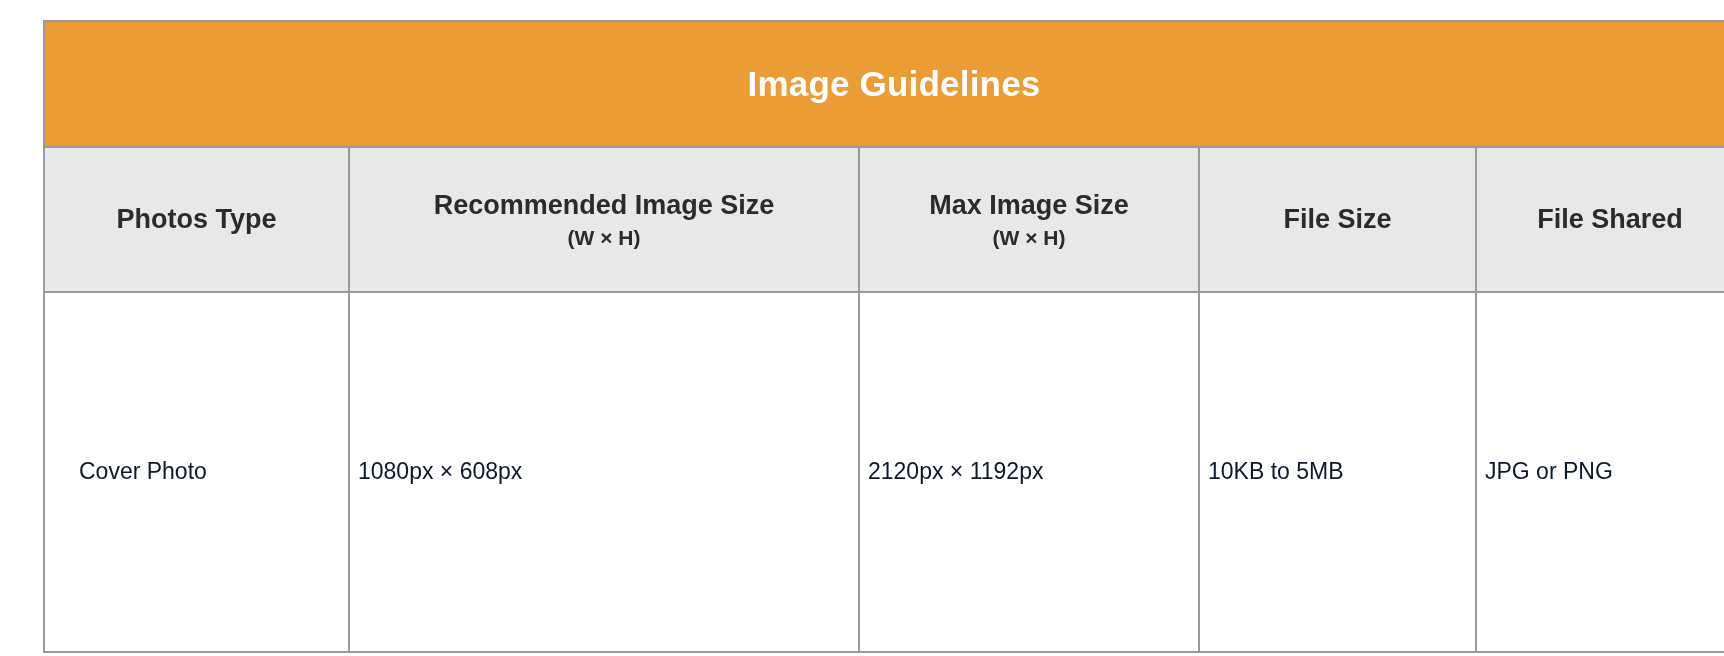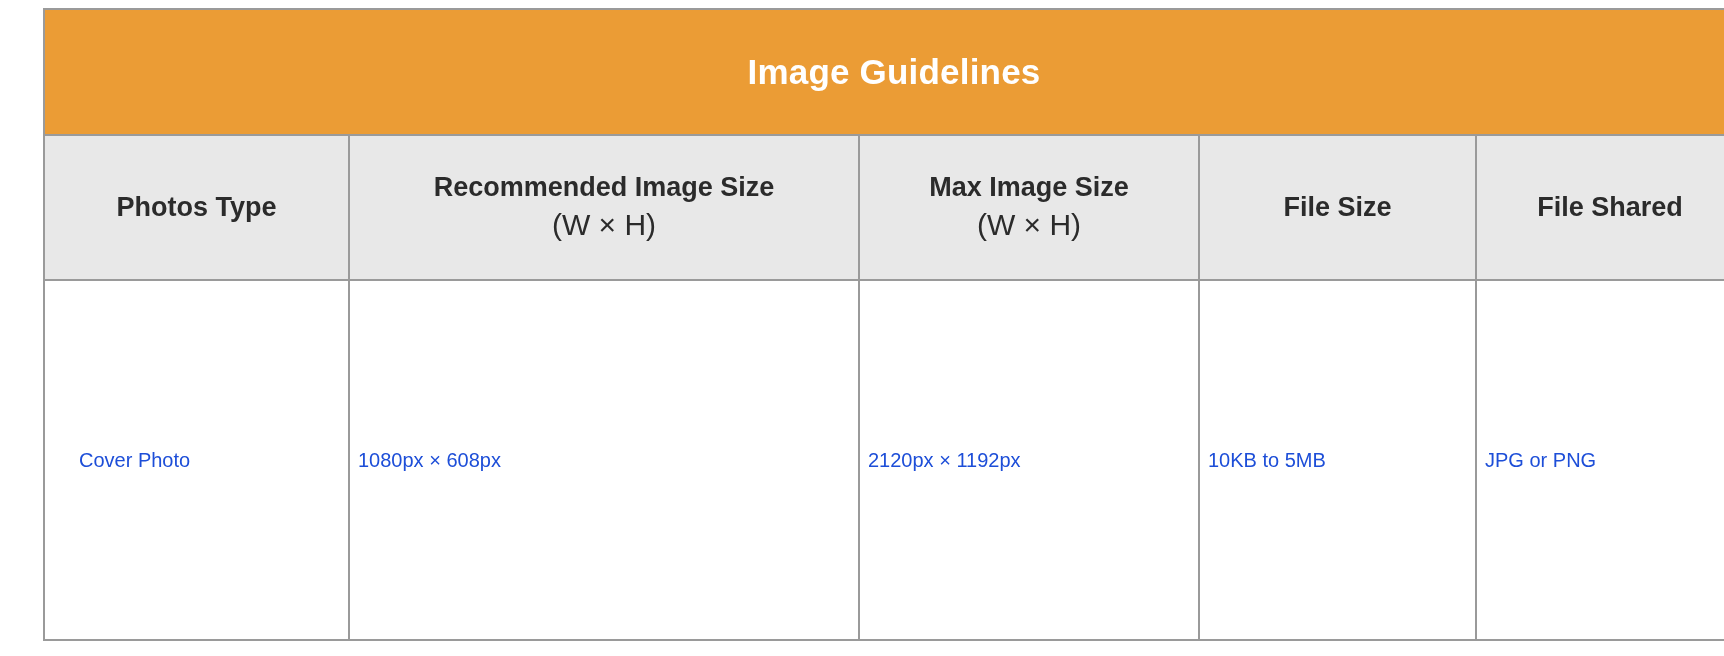--- a/index.html
+++ b/index.html
@@ -11,21 +11,21 @@
     width: 1724px;
     height: 656px;
     background: #ffffff;
     font-family: "Liberation Sans", sans-serif;
     overflow: hidden;
   }
 
   .table-wrap {
     position: absolute;
     left: 10px;
-    top: 8px;
+    top: 20px;
     width: 1700px;
     height: 566px;
     box-sizing: border-box;
     padding-left: 33px;
   }
 
   table.guidelines {
     width: 1700px;
     height: 633px;
     border-collapse: collapse;
@@ -59,30 +59,30 @@
     color: #2b2b2b;
     height: 145px;
     font-size: 27px;
     font-weight: bold;
     text-align: center;
     vertical-align: middle;
     line-height: 1.35;
   }
   .colhead .sub {
     display: block;
-    font-size: 30px;
-    font-weight: normal;
+    font-size: 21px;
+    font-weight: bold;
   }
 
   
   .datarow td {
     background: #ffffff;
-    color: #1d4ed8;
+    color: #0f172a;
     height: 101px;
-    font-size: 20px;
+    font-size: 23px;
     font-weight: normal;
     vertical-align: middle;
     line-height: 1.2;
   }
   .cell-type {
     text-align: left;
     padding-left: 34px !important;
   }
   .cell-center {
     text-align: left;

